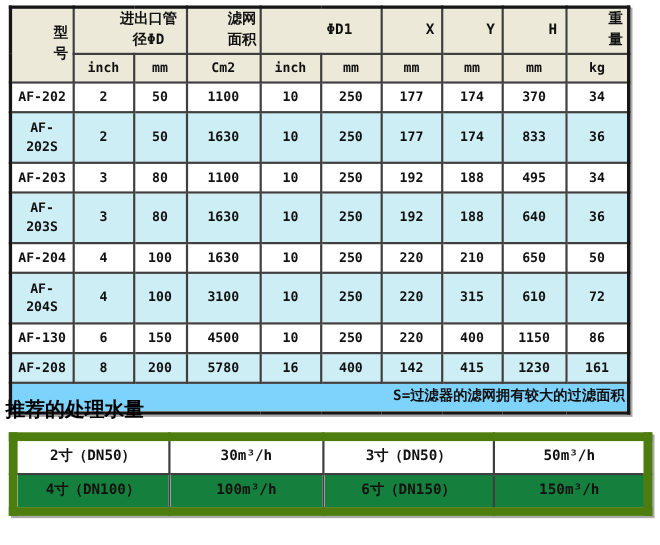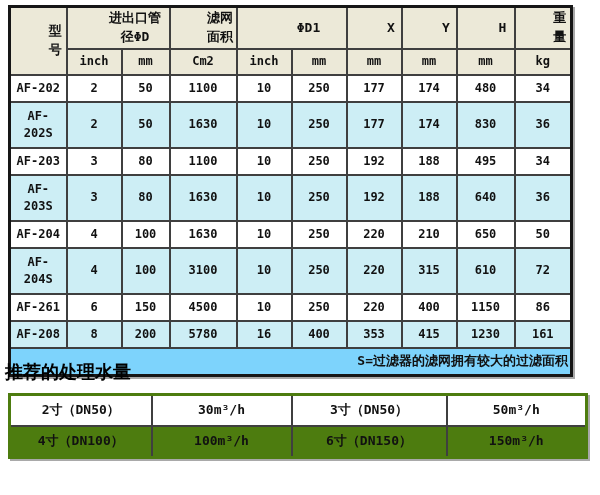--- a/index.html
+++ b/index.html
@@ -11,21 +11,21 @@
     font-family: "DejaVu Sans Mono", "DejaVu Sans", sans-serif;
     color: #111111;
     overflow: hidden;
   }
   table {
     border-collapse: collapse;
     table-layout: fixed;
     box-shadow: 2px 2px 0 #a9a9a9;
   }
   table.spec { position: absolute; left: 8px; top: 5px; width: 562px; border: 3px solid #161616; }
-  table.flow { position: absolute; left: 8px; top: 393px; width: 577px; border: 3px solid #4d7c0f; }
+  table.flow { position: absolute; left: 8px; top: 393px; width: 577px; border: 8px solid #4d7c0f; }
   th, td {
     border: 2px solid #3f3f3f;
     text-align: center;
     vertical-align: middle;
     font-weight: bold;
     padding: 1px 2px;
     overflow: hidden;
     line-height: 1.45;
   }
   .spec thead th { background: #ece9d8; font-size: 13px; }
@@ -41,21 +41,21 @@
   .heading {
     position: absolute;
     left: 5px;
     top: 360px;
     font-size: 18px;
     font-weight: bold;
     color: #000000;
     font-family: "DejaVu Sans", "Liberation Sans", sans-serif;
   }
   .flow td { font-size: 13px; height: 27px; background: #ffffff; }
-  .flow tr.hl td { background: #4d7c0f; }
+  .flow tr.hl td { background: #15803d; }
 </style>
 </head>
 <body>
 
 <div class="page">
 
   <table class="spec">
     <colgroup>
       <col style="width:57px">
         <col style="width:55px">
@@ -94,33 +94,33 @@
     <tbody>
       <tr class="norm">
         <td class="model-cell">AF-202</td>
         <td>2</td>
         <td>50</td>
         <td>1100</td>
         <td>10</td>
         <td>250</td>
         <td>177</td>
         <td>174</td>
-        <td>480</td>
+        <td>370</td>
         <td>34</td>
       </tr>
       <tr class="tall hl">
         <td class="model-cell">AF-202S</td>
         <td>2</td>
         <td>50</td>
         <td>1630</td>
         <td>10</td>
         <td>250</td>
         <td>177</td>
         <td>174</td>
-        <td>830</td>
+        <td>833</td>
         <td>36</td>
       </tr>
       <tr class="norm">
         <td class="model-cell">AF-203</td>
         <td>3</td>
         <td>80</td>
         <td>1100</td>
         <td>10</td>
         <td>250</td>
         <td>192</td>
@@ -158,39 +158,39 @@
         <td>100</td>
         <td>3100</td>
         <td>10</td>
         <td>250</td>
         <td>220</td>
         <td>315</td>
         <td>610</td>
         <td>72</td>
       </tr>
       <tr class="norm">
-        <td class="model-cell">AF-261</td>
+        <td class="model-cell">AF-130</td>
         <td>6</td>
         <td>150</td>
         <td>4500</td>
         <td>10</td>
         <td>250</td>
         <td>220</td>
         <td>400</td>
         <td>1150</td>
         <td>86</td>
       </tr>
       <tr class="norm hl">
         <td class="model-cell">AF-208</td>
         <td>8</td>
         <td>200</td>
         <td>5780</td>
         <td>16</td>
         <td>400</td>
-        <td>353</td>
+        <td>142</td>
         <td>415</td>
         <td>1230</td>
         <td>161</td>
       </tr>
       <tr>
         <td colspan="10" class="note">S=过滤器的滤网拥有较大的过滤面积</td>
       </tr>
     </tbody>
   </table>
 

